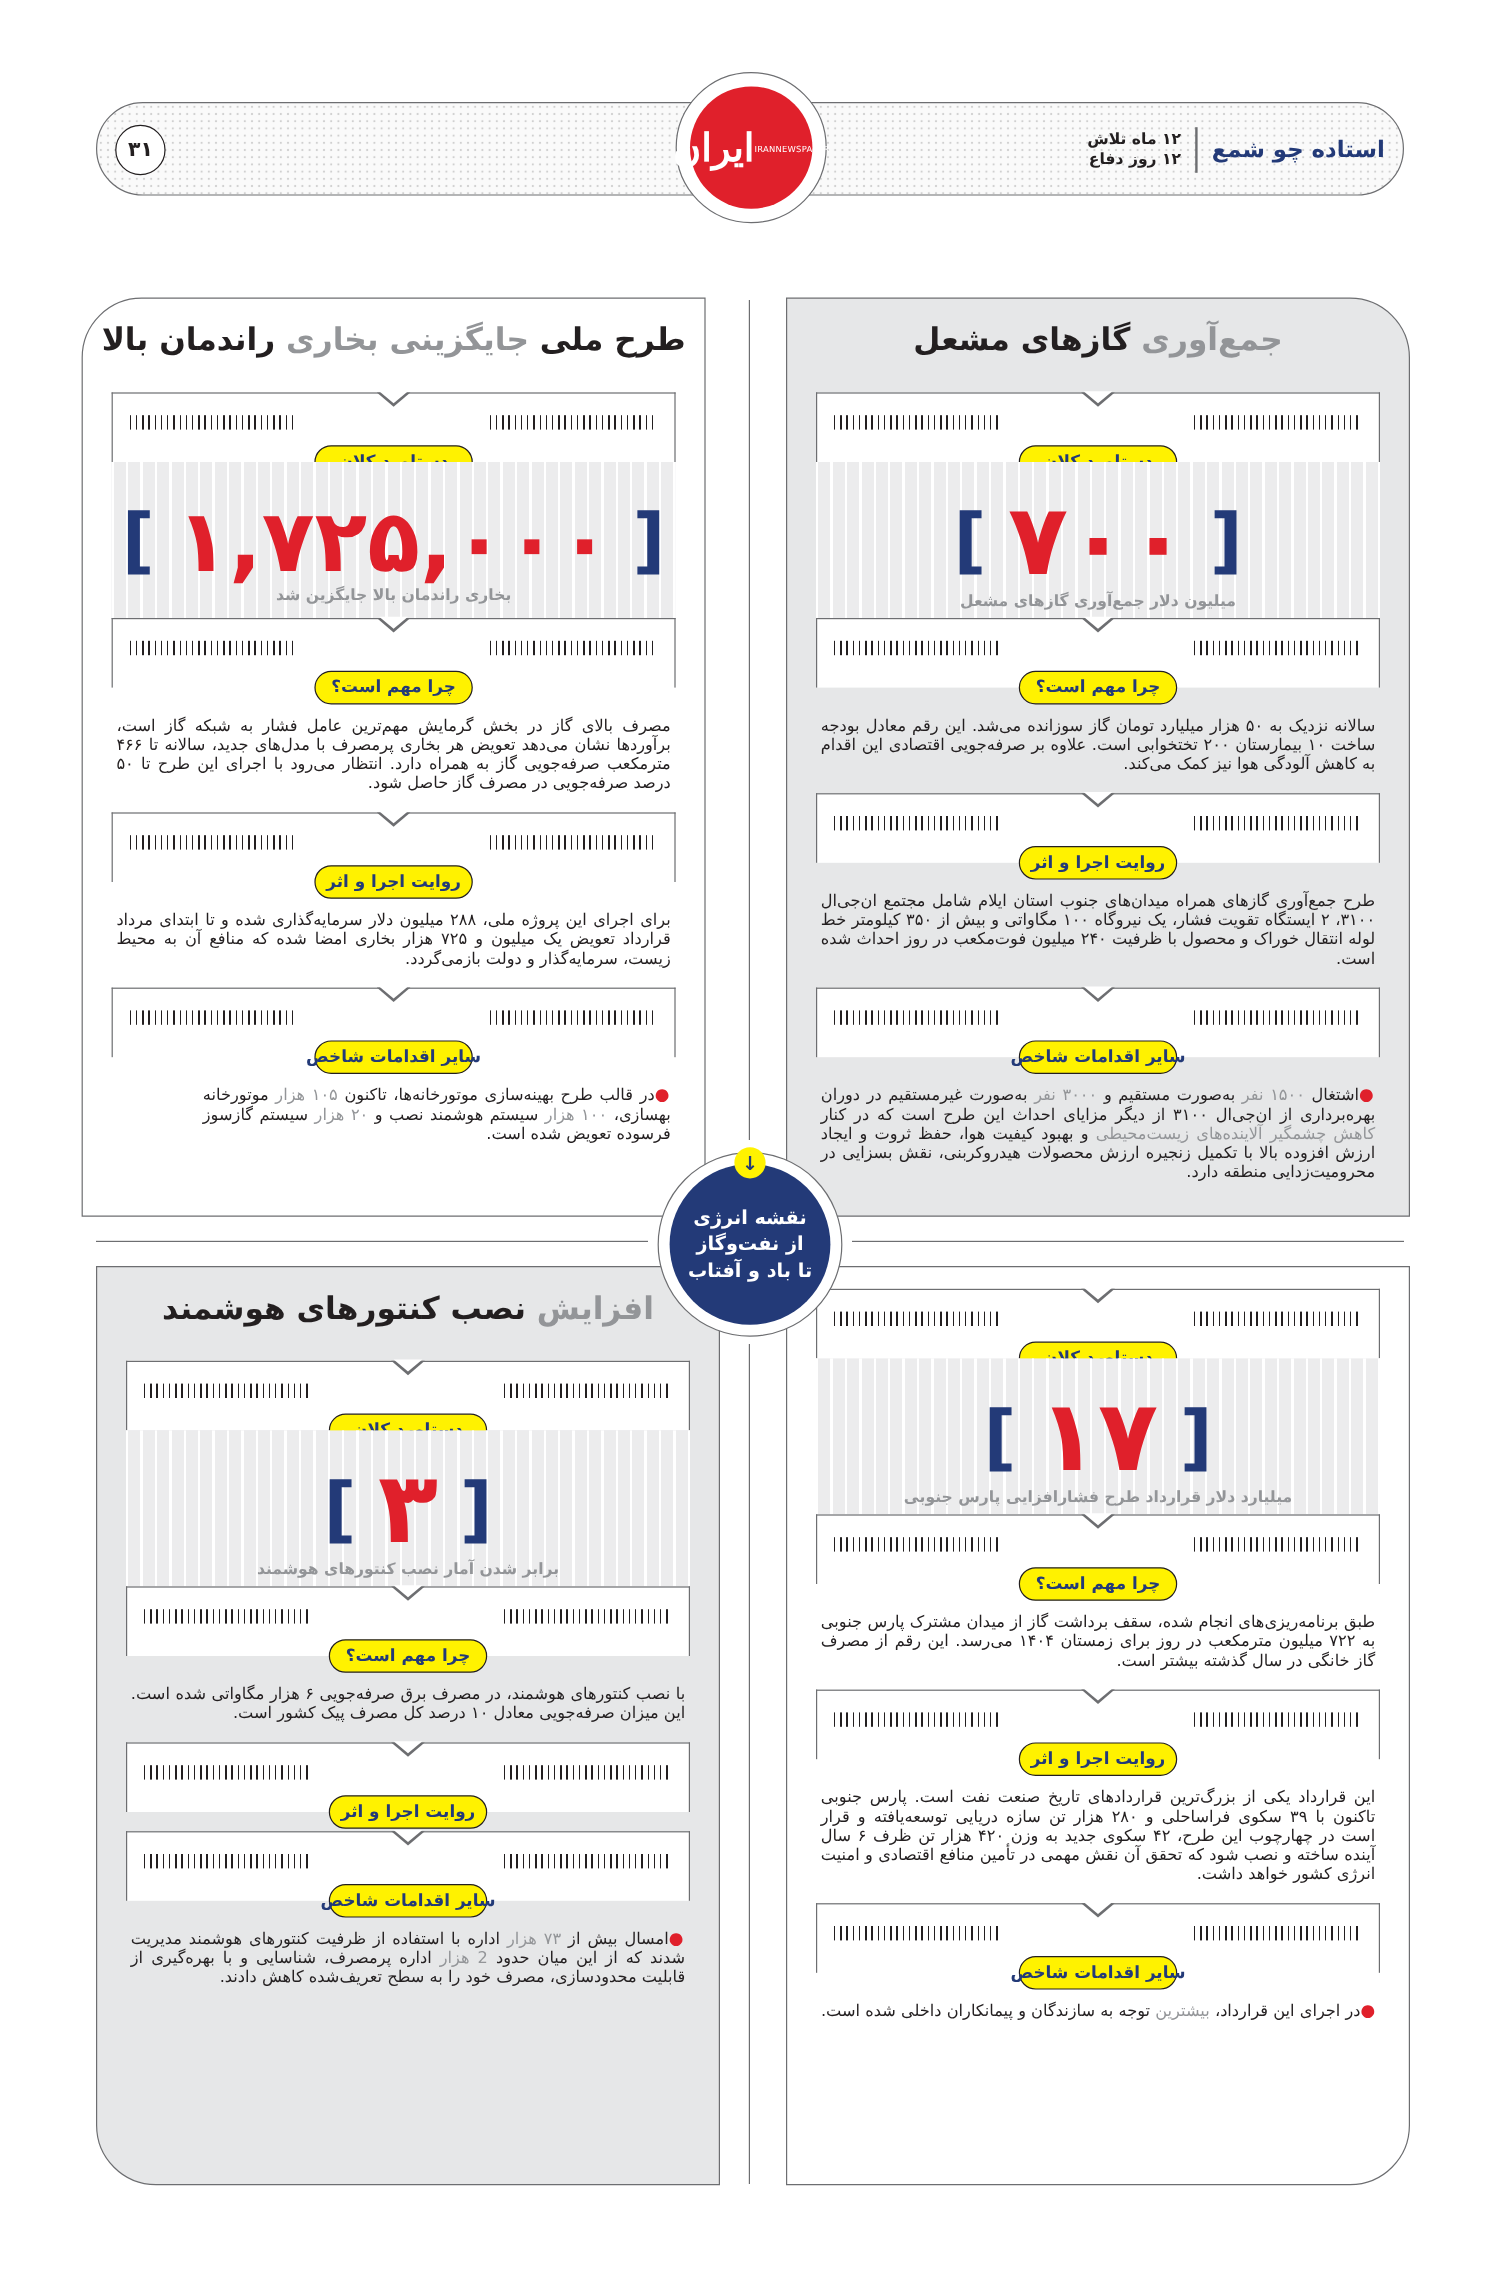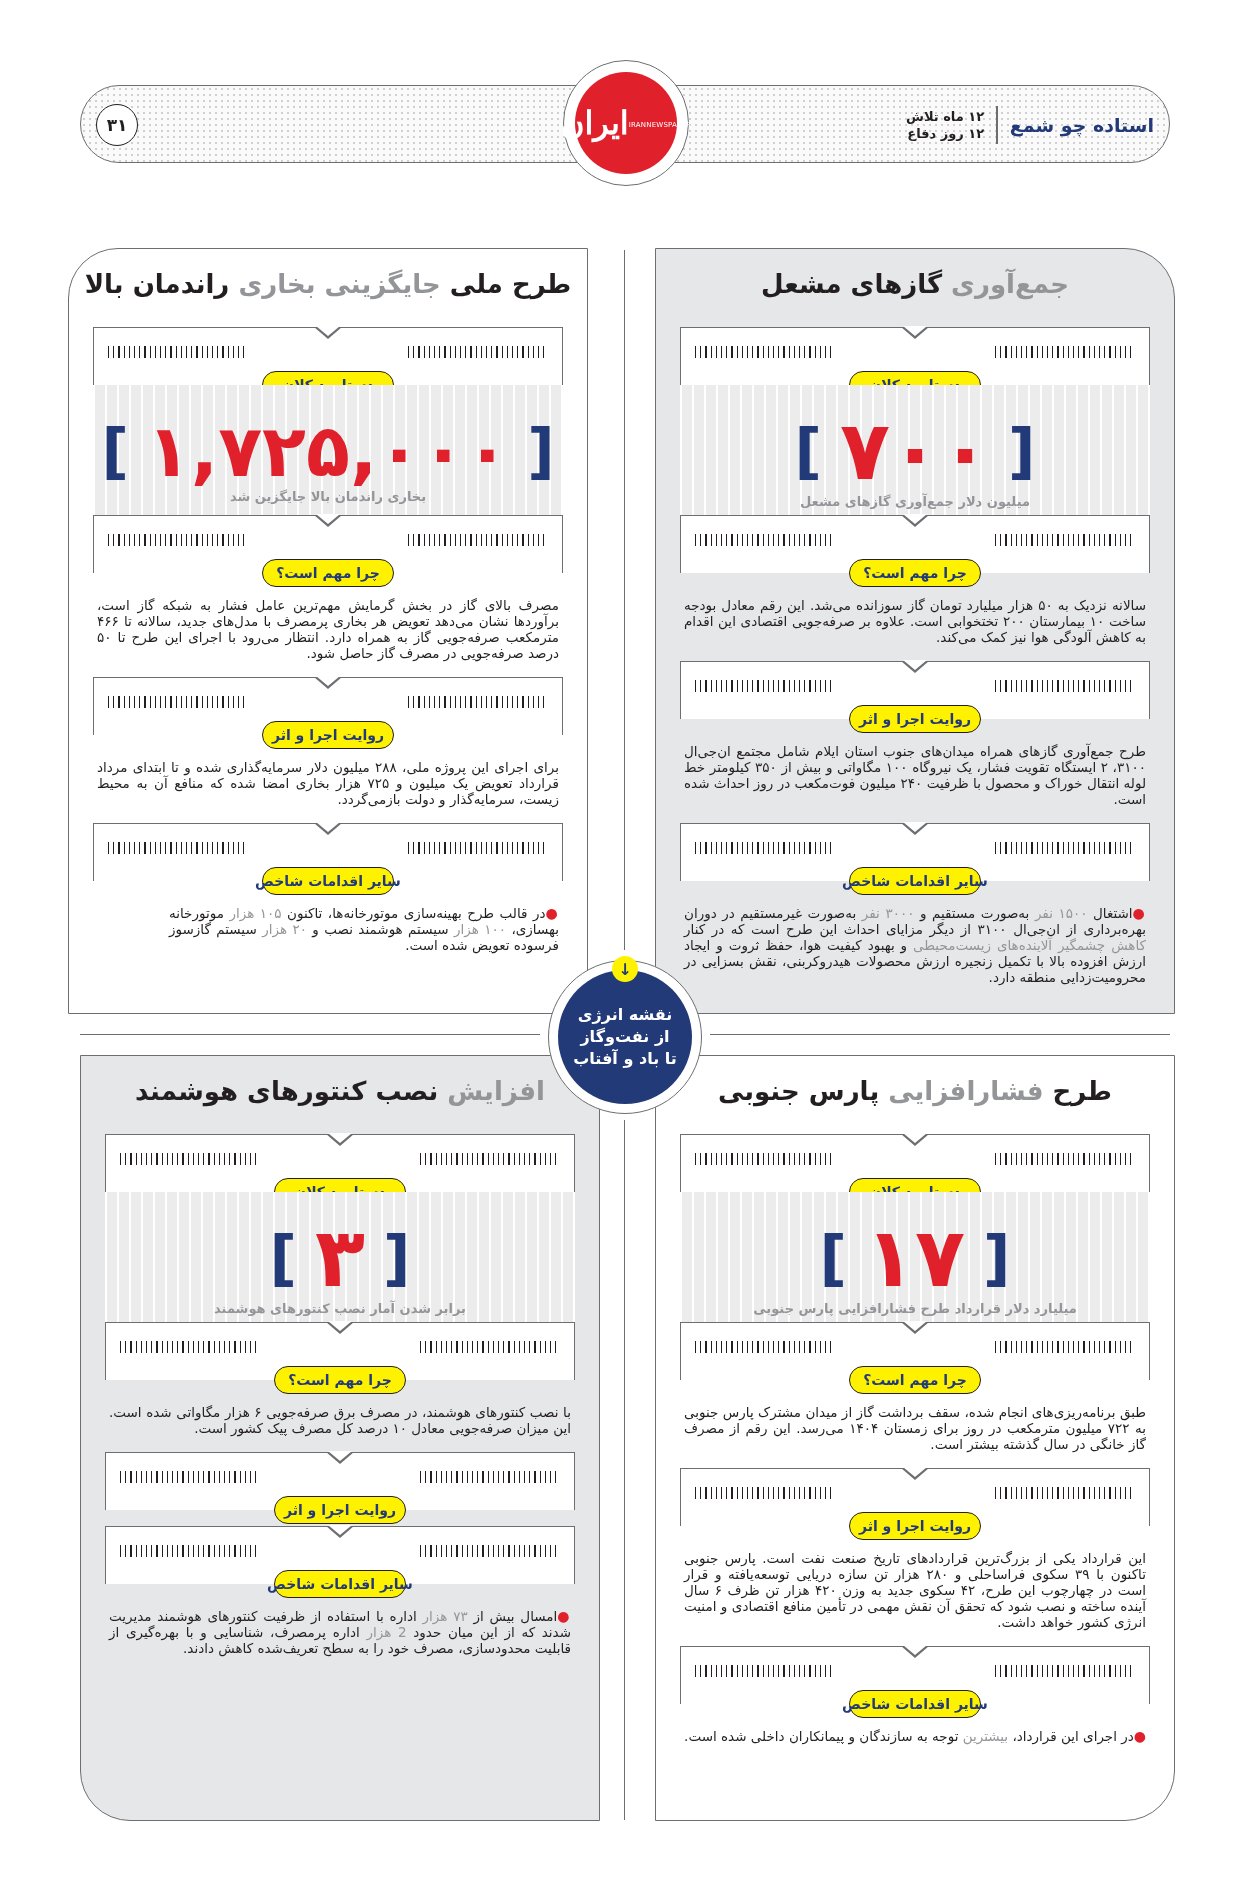--- a/index.html
+++ b/index.html
@@ -223,25 +223,20 @@
   <div class="sec-box">
     <div class="notch"></div>
     <div class="ticks r"></div>
     <div class="ticks l"></div>
     <div class="pill">سایر اقدامات شاخص</div>
   </div>
   <p class="body-text" style="margin-left:100px;"><span class="bullet-dot">●</span><span>در قالب طرح بهینه‌سازی موتورخانه‌ها، تاکنون </span><span class="hl">۱۰۵ هزار</span><span> موتورخانه بهسازی، </span><span class="hl">۱۰۰ هزار</span><span> سیستم هوشمند نصب و </span><span class="hl">۲۰ هزار</span><span> سیستم گازسوز فرسوده تعویض شده است.</span></p>
 </div>
 
 <div class="card white" style="left:655px;top:1055px;width:520px;height:766px;border-radius:0 0 50px 0;">
-  <div class="card-title">
-    <span>طرح</span>
-    <span class="muted">فشارافزایی</span>
-    <span>پارس جنوبی</span>
-  </div>
   <div style="height:18px"></div>
   <div class="sec-box">
     <div class="notch"></div>
     <div class="ticks r"></div>
     <div class="ticks l"></div>
     <div class="pill">دستاورد کلان</div>
   </div>
   <div class="hero">
     <div class="num-row">
       <span class="bracket">[</span>

